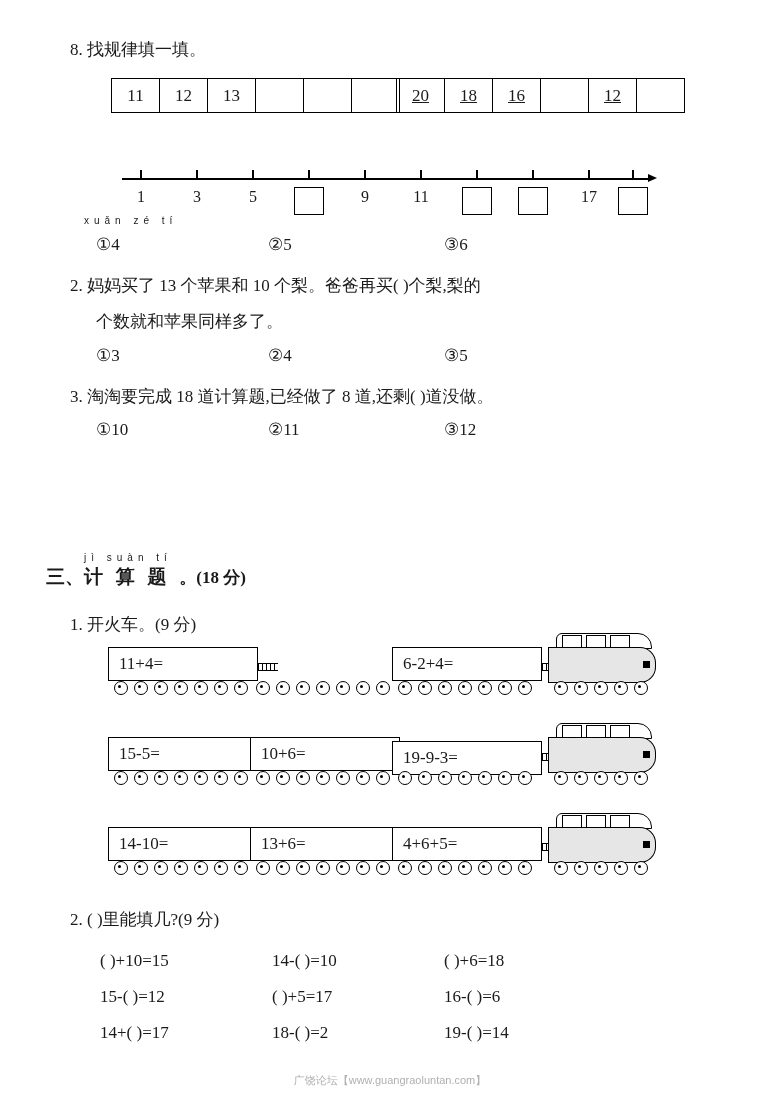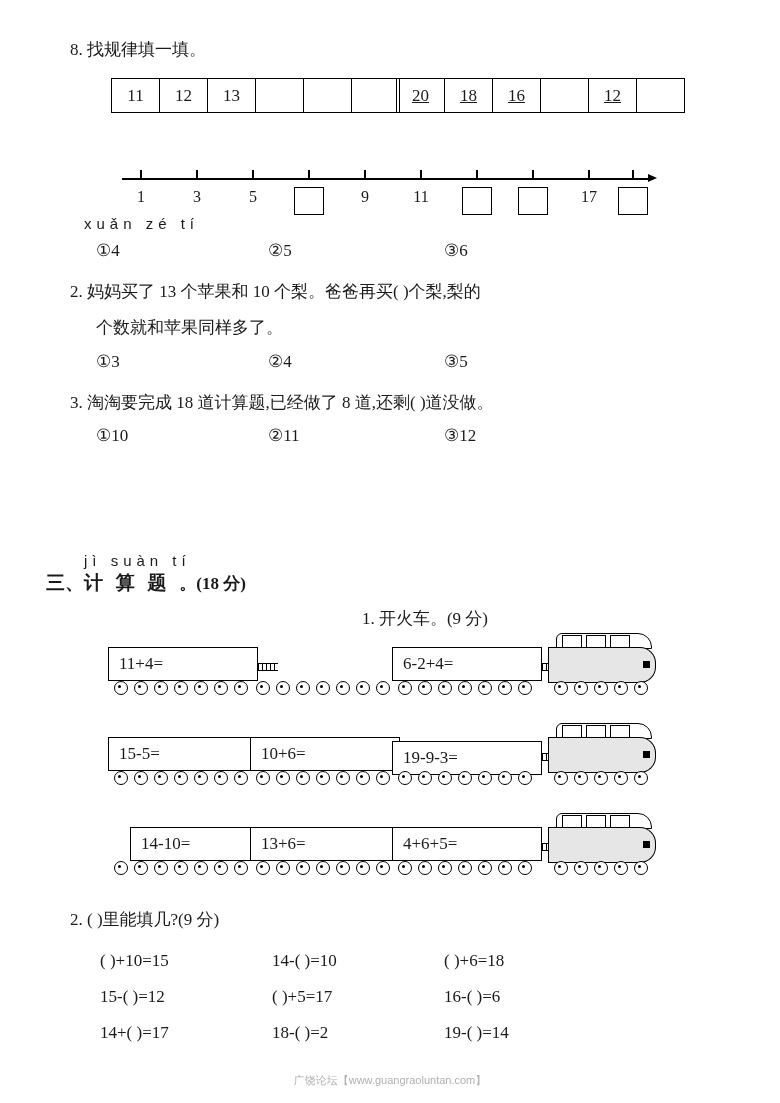--- a/index.html
+++ b/index.html
@@ -44,21 +44,21 @@
   #numline .tick{position:absolute;top:14px;width:1.6px;height:10px;background:#000;}
   #numline .lab{position:absolute;top:32px;font-size:16px;text-align:center;width:30px;}
   #numline .blank{
     position:absolute;top:31px;width:28px;height:26px;border:1.6px solid #000;
   }
 
   
   #sec2{position:absolute;left:0;top:215px;width:780px;}
   .pinyin{
     font-family:"Liberation Sans", sans-serif;
-    font-size:15px;letter-spacing:5px;
+    font-size:10px;letter-spacing:5px;
     margin-left:84px;margin-bottom:1px;
   }
   .sec-title{
     font-size:19px;font-weight:bold;margin-left:46px;
   }
   .sec-title .sp{letter-spacing:4px;}
   .sec-title .normal{font-weight:bold;font-size:17px;}
 
   .qitem{font-size:17px;margin-left:70px;margin-top:16px;line-height:1.75;}
   .qline2{margin-left:96px;}
@@ -212,21 +212,21 @@
       <span class="opt2">②11</span>
       <span>③12</span>
     </div>
   </div>
 
   <div id="sec3">
     <div class="pinyin">jì suàn tí</div>
     <div class="sec-title">
       <span>三、</span><span class="sp">计 算 题 </span><span class="normal">。(18 分)</span>
     </div>
-    <div class="qitem" style="margin-top:8px;text-align:center;">1. 开火车。(9 分)</div>
+    <div class="qitem" style="margin-top:20px;">1. 开火车。(9 分)</div>
   </div>
 
   <div id="trains">
 
     <div class="train">
       <div class="coupler" style="left:250px;top:16px;width:28px;"></div>
       <div class="coupler" style="left:392px;top:16px;width:28px;"></div>
       <div class="coupler" style="left:534px;top:16px;width:22px;"></div>
 
       <div class="car" style="left:108px;top:0;">11+4=</div>
@@ -333,21 +333,21 @@
           <div class="w" style="left:66px;"></div>
         <div class="w" style="left:86px;"></div>
       </div>
     </div>
 
     <div class="train" style="margin-top:28px;">
       <div class="coupler" style="left:250px;top:16px;width:28px;"></div>
       <div class="coupler" style="left:392px;top:16px;width:28px;"></div>
       <div class="coupler" style="left:534px;top:16px;width:22px;"></div>
 
-      <div class="car" style="left:108px;top:0;margin-left:22px;">14-10=</div>
+      <div class="car" style="left:108px;top:0;">14-10=</div>
       <div class="wheels" style="left:108px;top:34px;">
         <div class="w" style="left:6px;"></div>
           <div class="w" style="left:26px;"></div>
         <div class="w" style="left:46px;"></div>
           <div class="w" style="left:66px;"></div>
         <div class="w" style="left:86px;"></div>
           <div class="w" style="left:106px;"></div>
         <div class="w" style="left:126px;"></div>
       </div>
 

